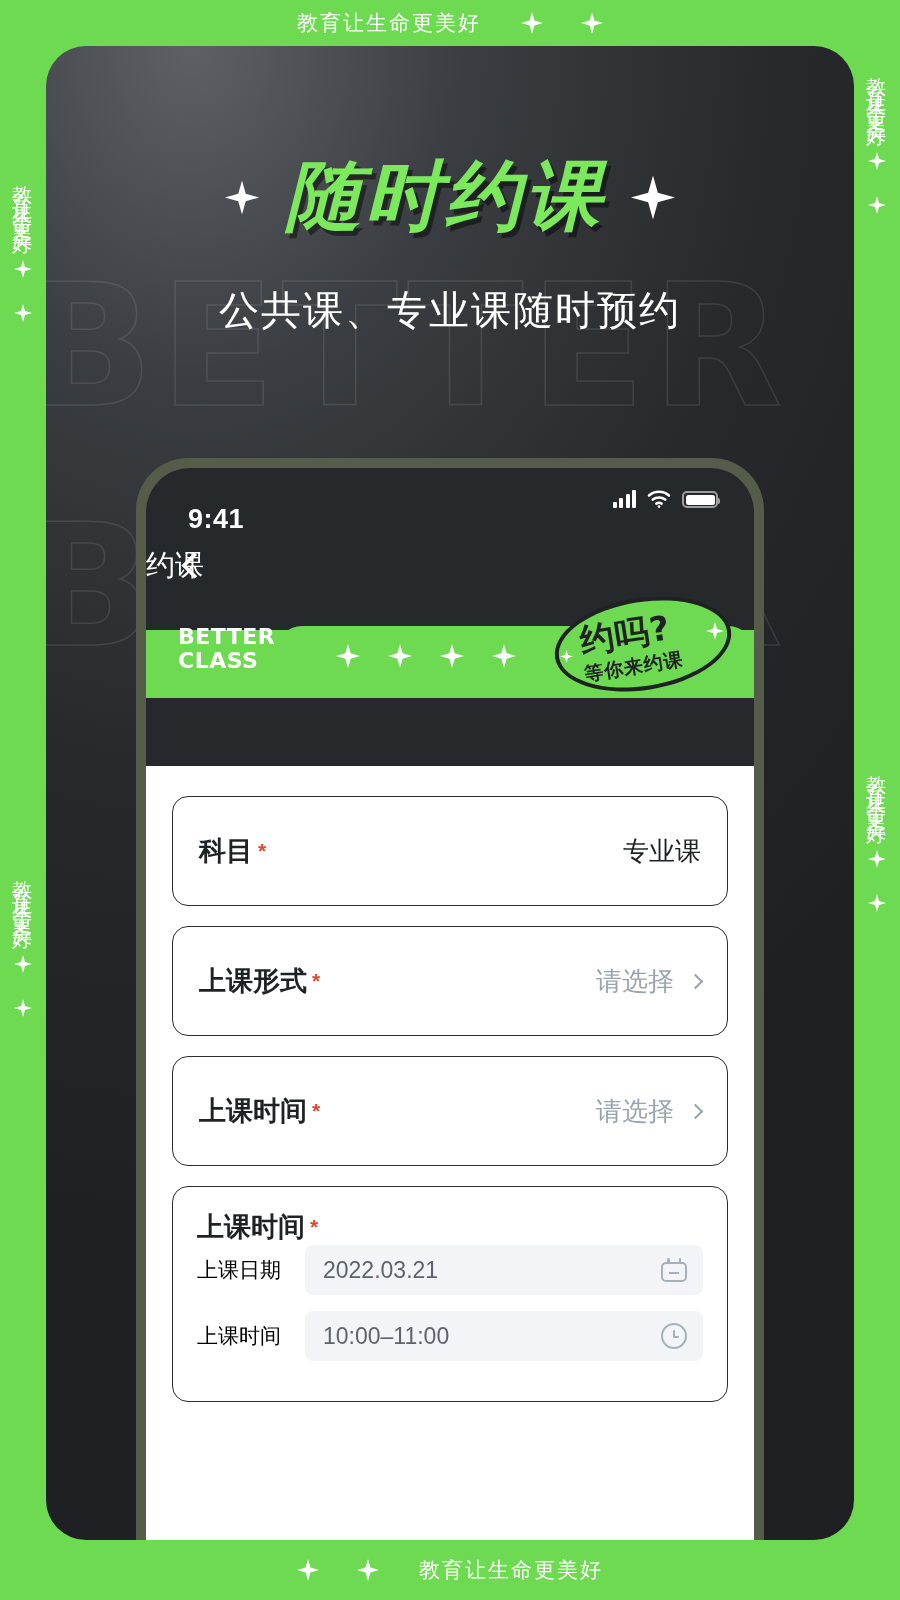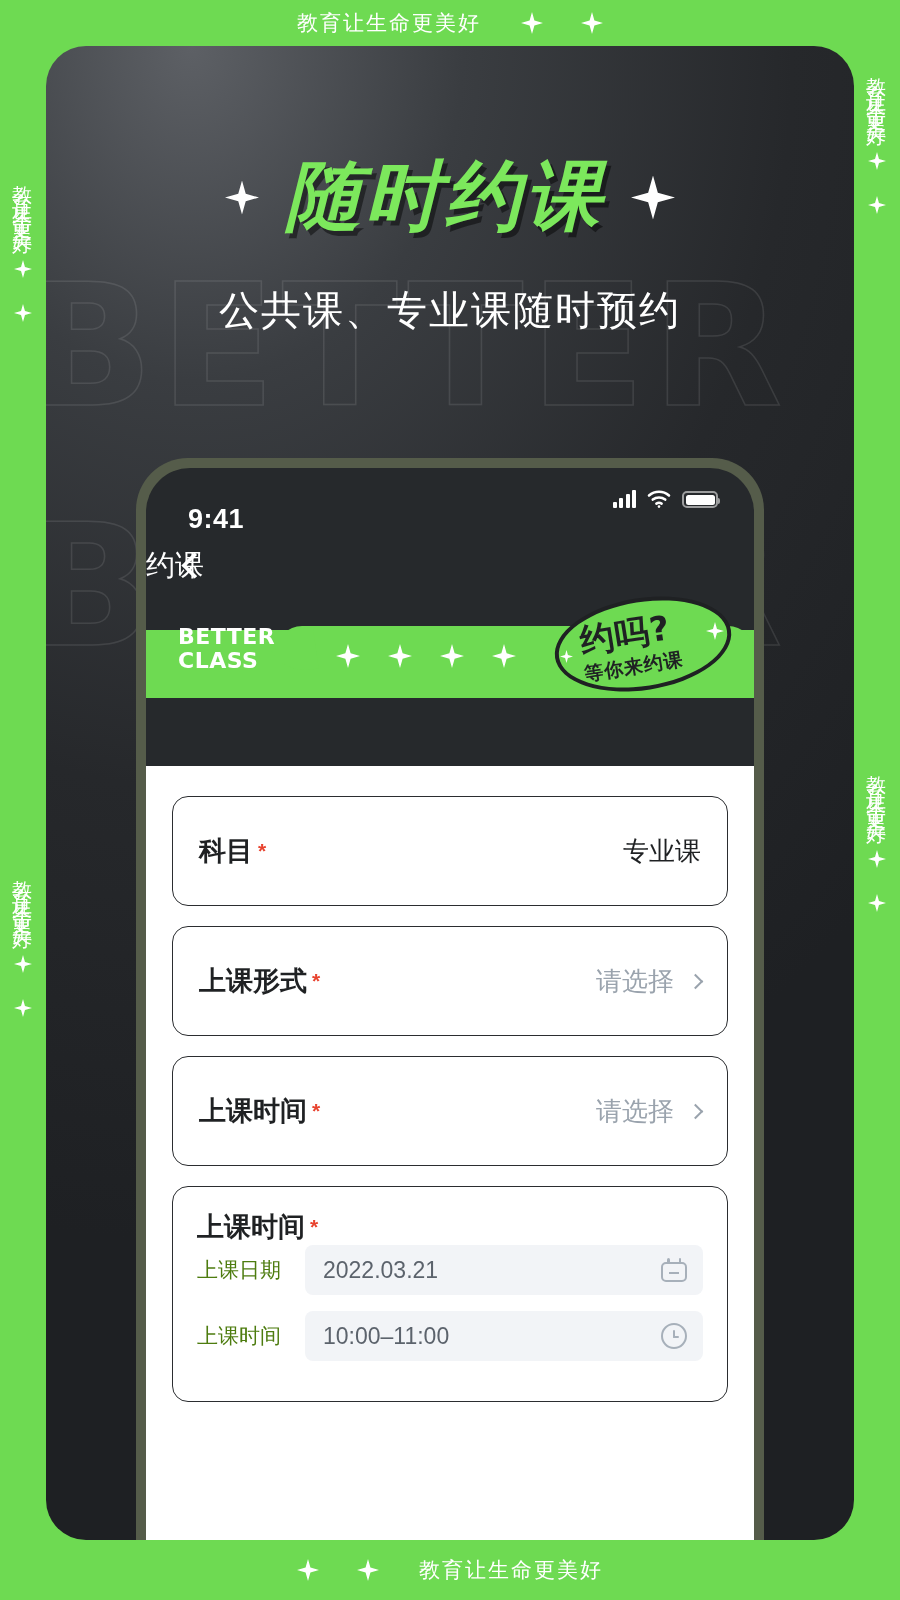--- a/index.html
+++ b/index.html
@@ -201,21 +201,21 @@
     transform:rotate(45deg); margin-left:16px; display:inline-block;
   }
   .field-right { display:flex; align-items:center; }
 
   .block {
     border:1.5px solid #2b2d30; border-radius:16px; background:#fff;
     padding:22px 24px 24px 24px;
   }
   .block-title { font-size:27px; font-weight:700; color:#1f2123; }
   .sub-row { display:flex; align-items:center; margin-bottom:16px; }
-  .sub-label { font-size:21px; color:#4d7c0f; width:108px; flex:none; }
+  .sub-label { font-size:21px; color:#000000; width:108px; flex:none; }
   .sub-input {
     flex:1; height:50px; background:#f2f4f7; border-radius:8px;
     display:flex; align-items:center; justify-content:space-between;
     padding:0 16px 0 18px;
   }
   .sub-val { font-size:23px; color:#5c636c; }
 
   .cal-icon { width:26px; height:24px; position:relative; }
   .cal-icon .body {
     position:absolute; left:0; top:4px; width:26px; height:20px;

